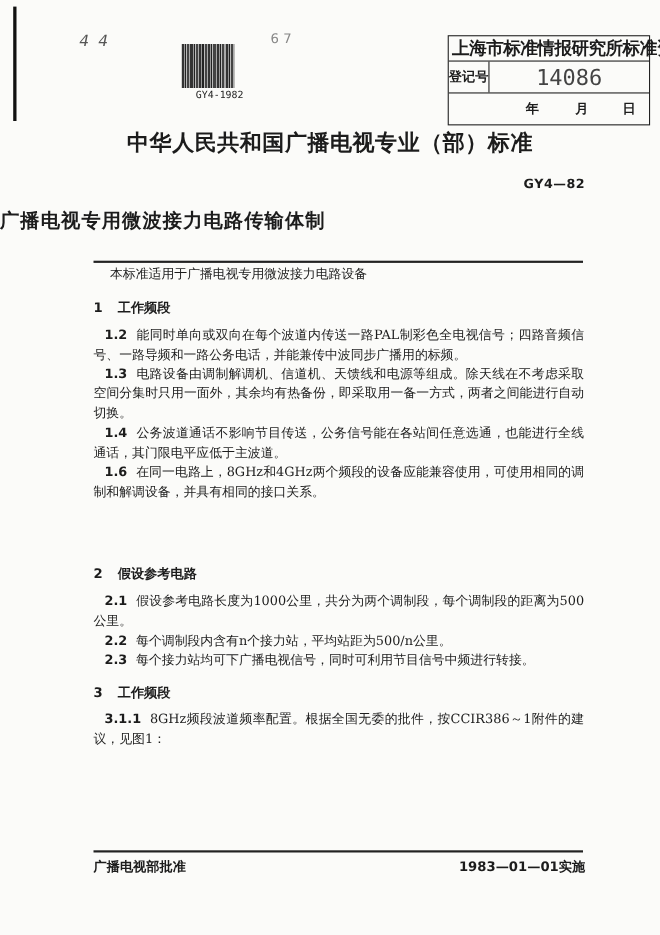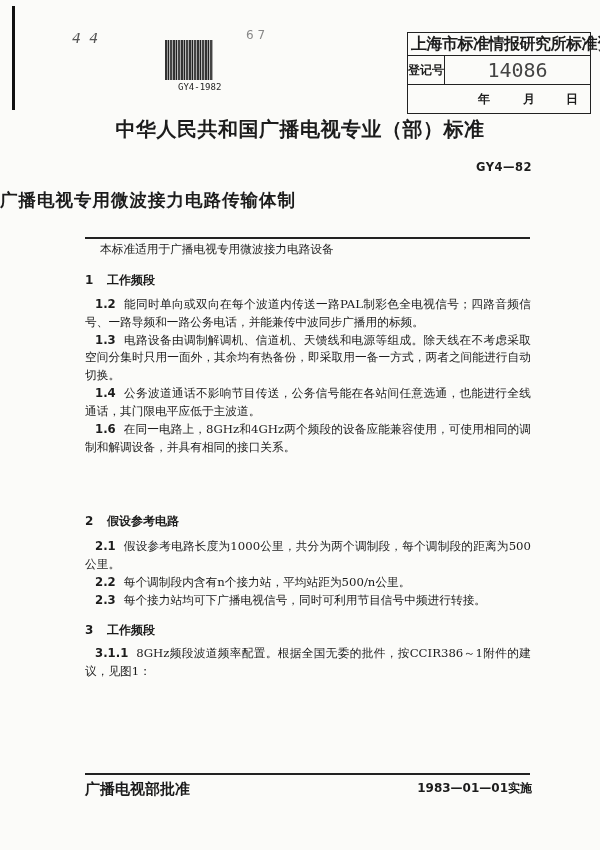--- a/index.html
+++ b/index.html
@@ -72,21 +72,21 @@
     position:absolute; left:85px; font-weight:bold; font-size:12px;
     font-family:"DejaVu Sans","Liberation Sans",sans-serif;
   }
   .section-h .num { display:inline-block; width:22px; }
   .clause { text-indent:10px; text-align:justify; margin:0 0 0.6px 0; }
   .clause .cnum {
     font-weight:bold; font-family:"DejaVu Sans","Liberation Sans",sans-serif;
     margin-right:8px;
   }
   .footer-left {
-    position:absolute; left:85px; top:780px; font-weight:bold; font-size:15px;
+    position:absolute; left:85px; top:780px; font-weight:bold; font-size:12px;
     font-family:"DejaVu Sans","Liberation Sans",sans-serif;
   }
   .footer-right {
     position:absolute; right:68px; top:780px; font-weight:bold; font-size:12px;
     font-family:"DejaVu Sans","Liberation Sans",sans-serif;
   }
 </style>
 </head>
 <body>
 

